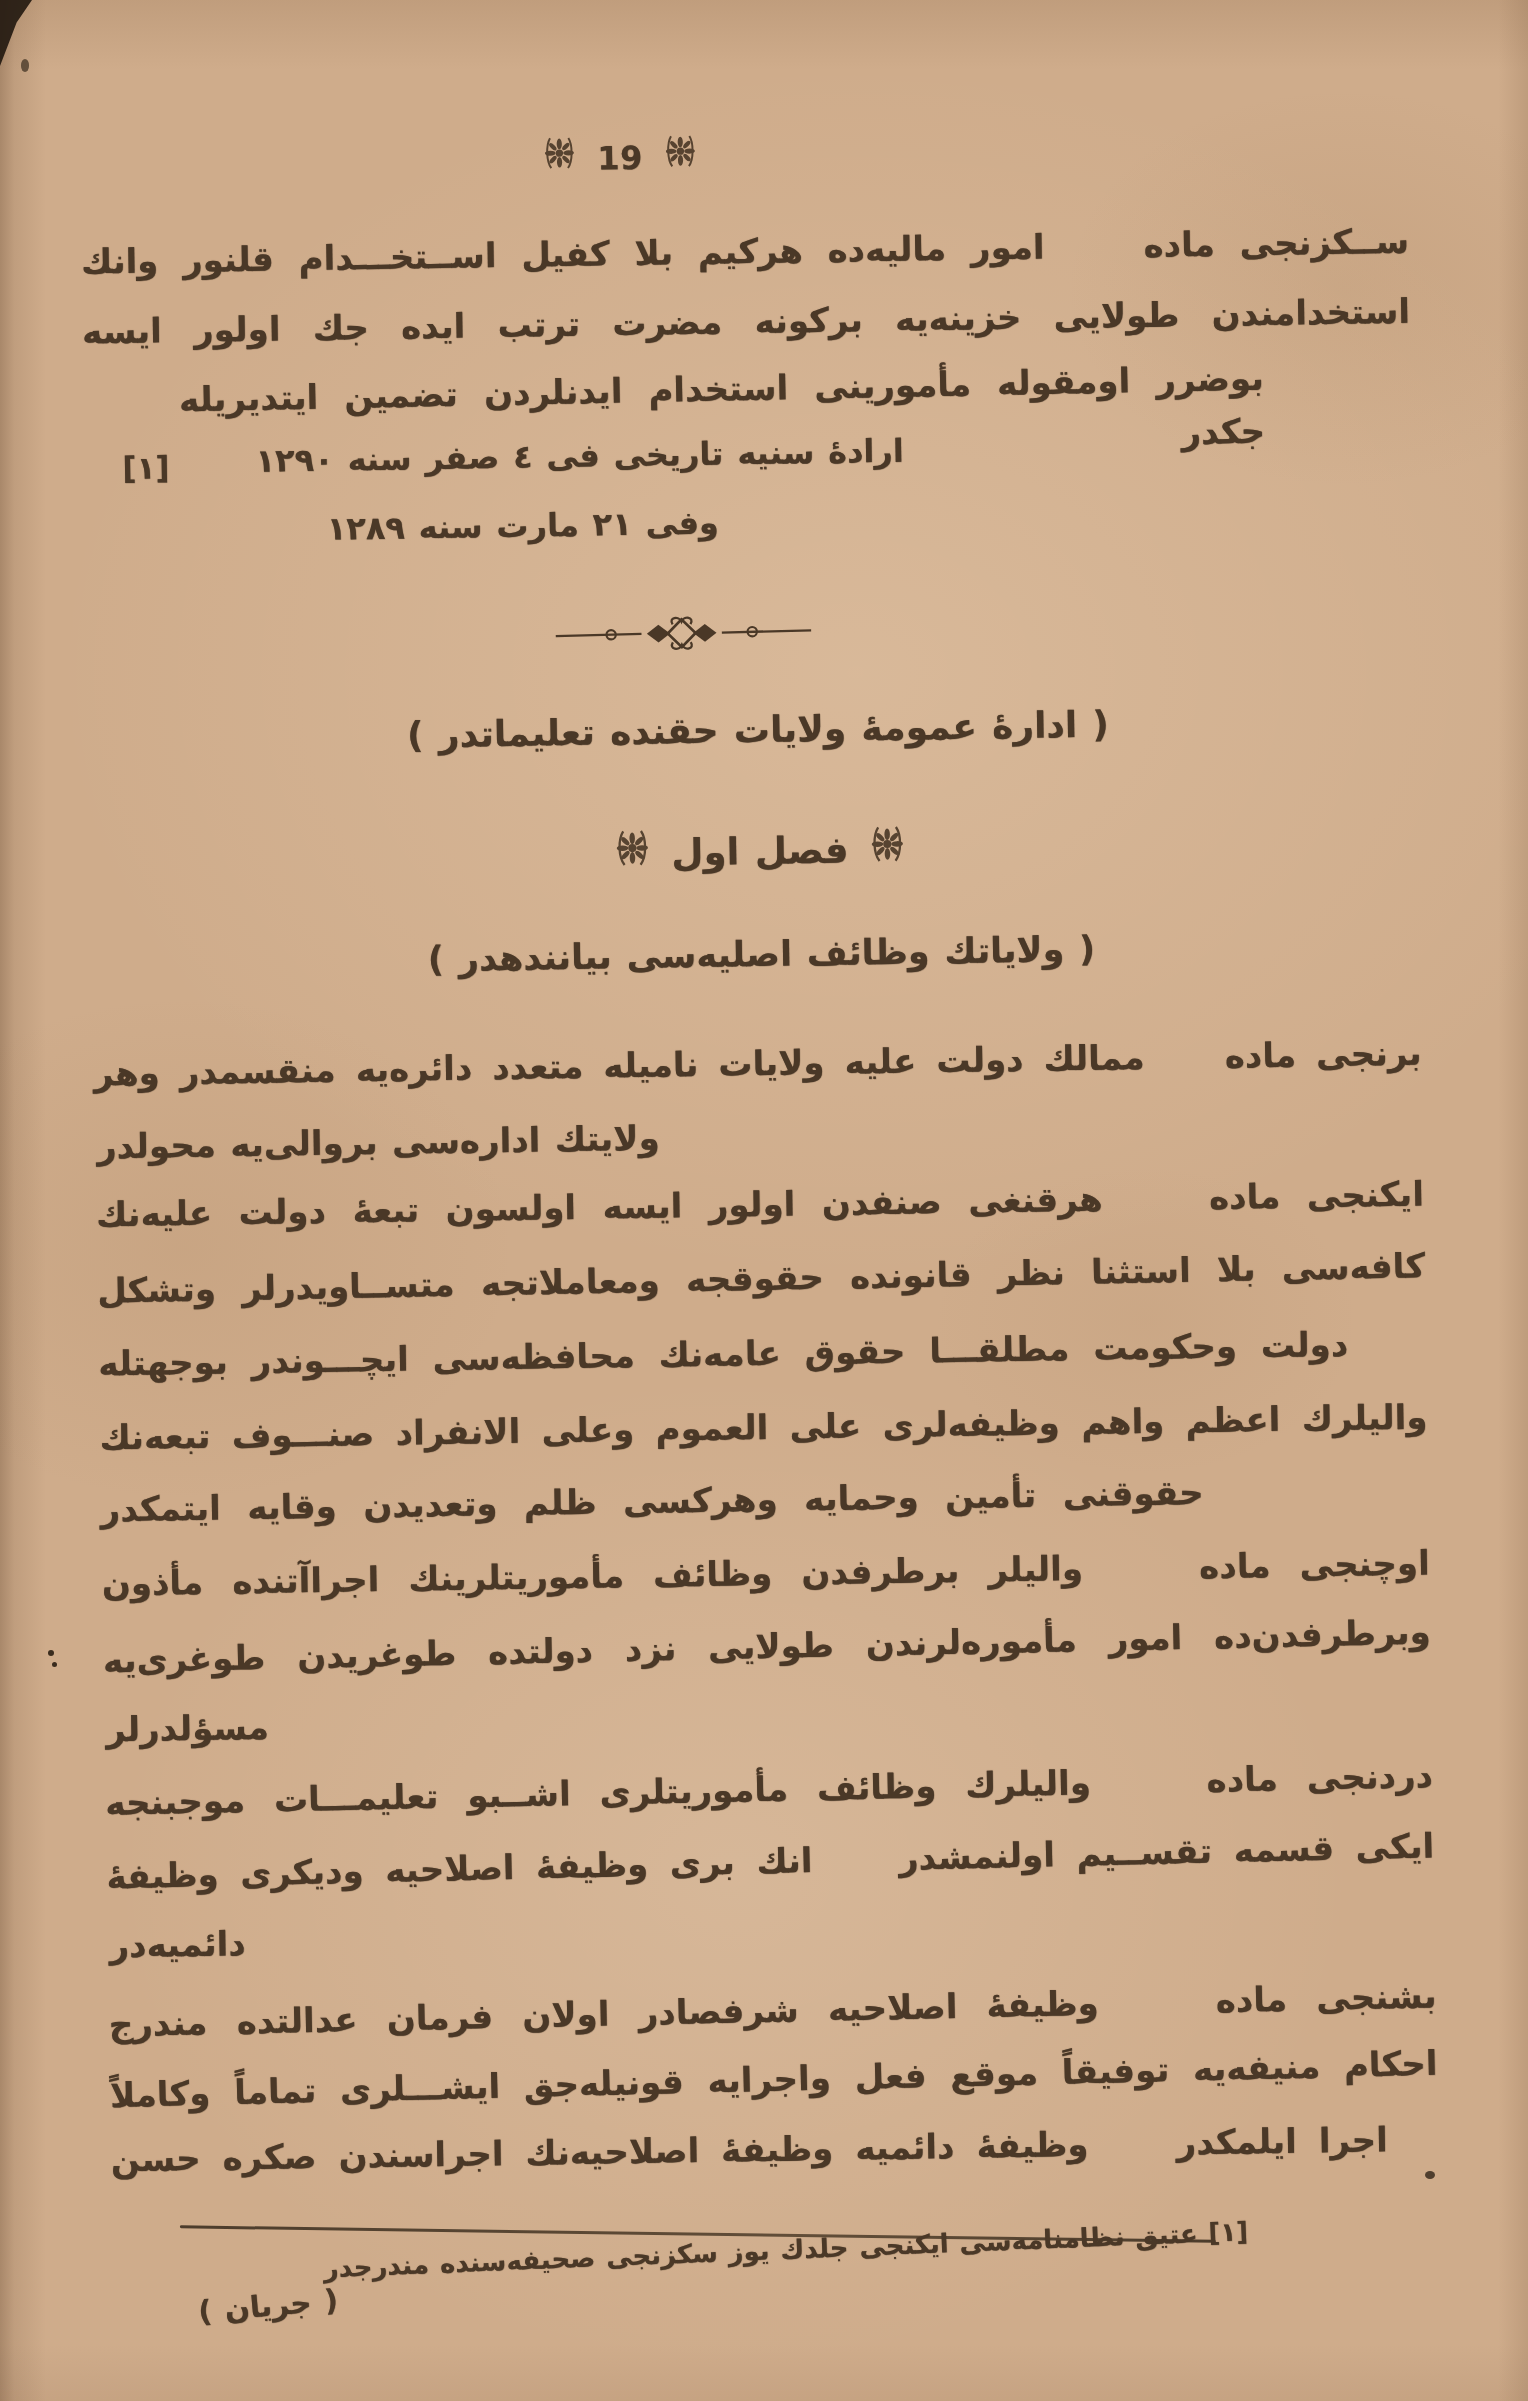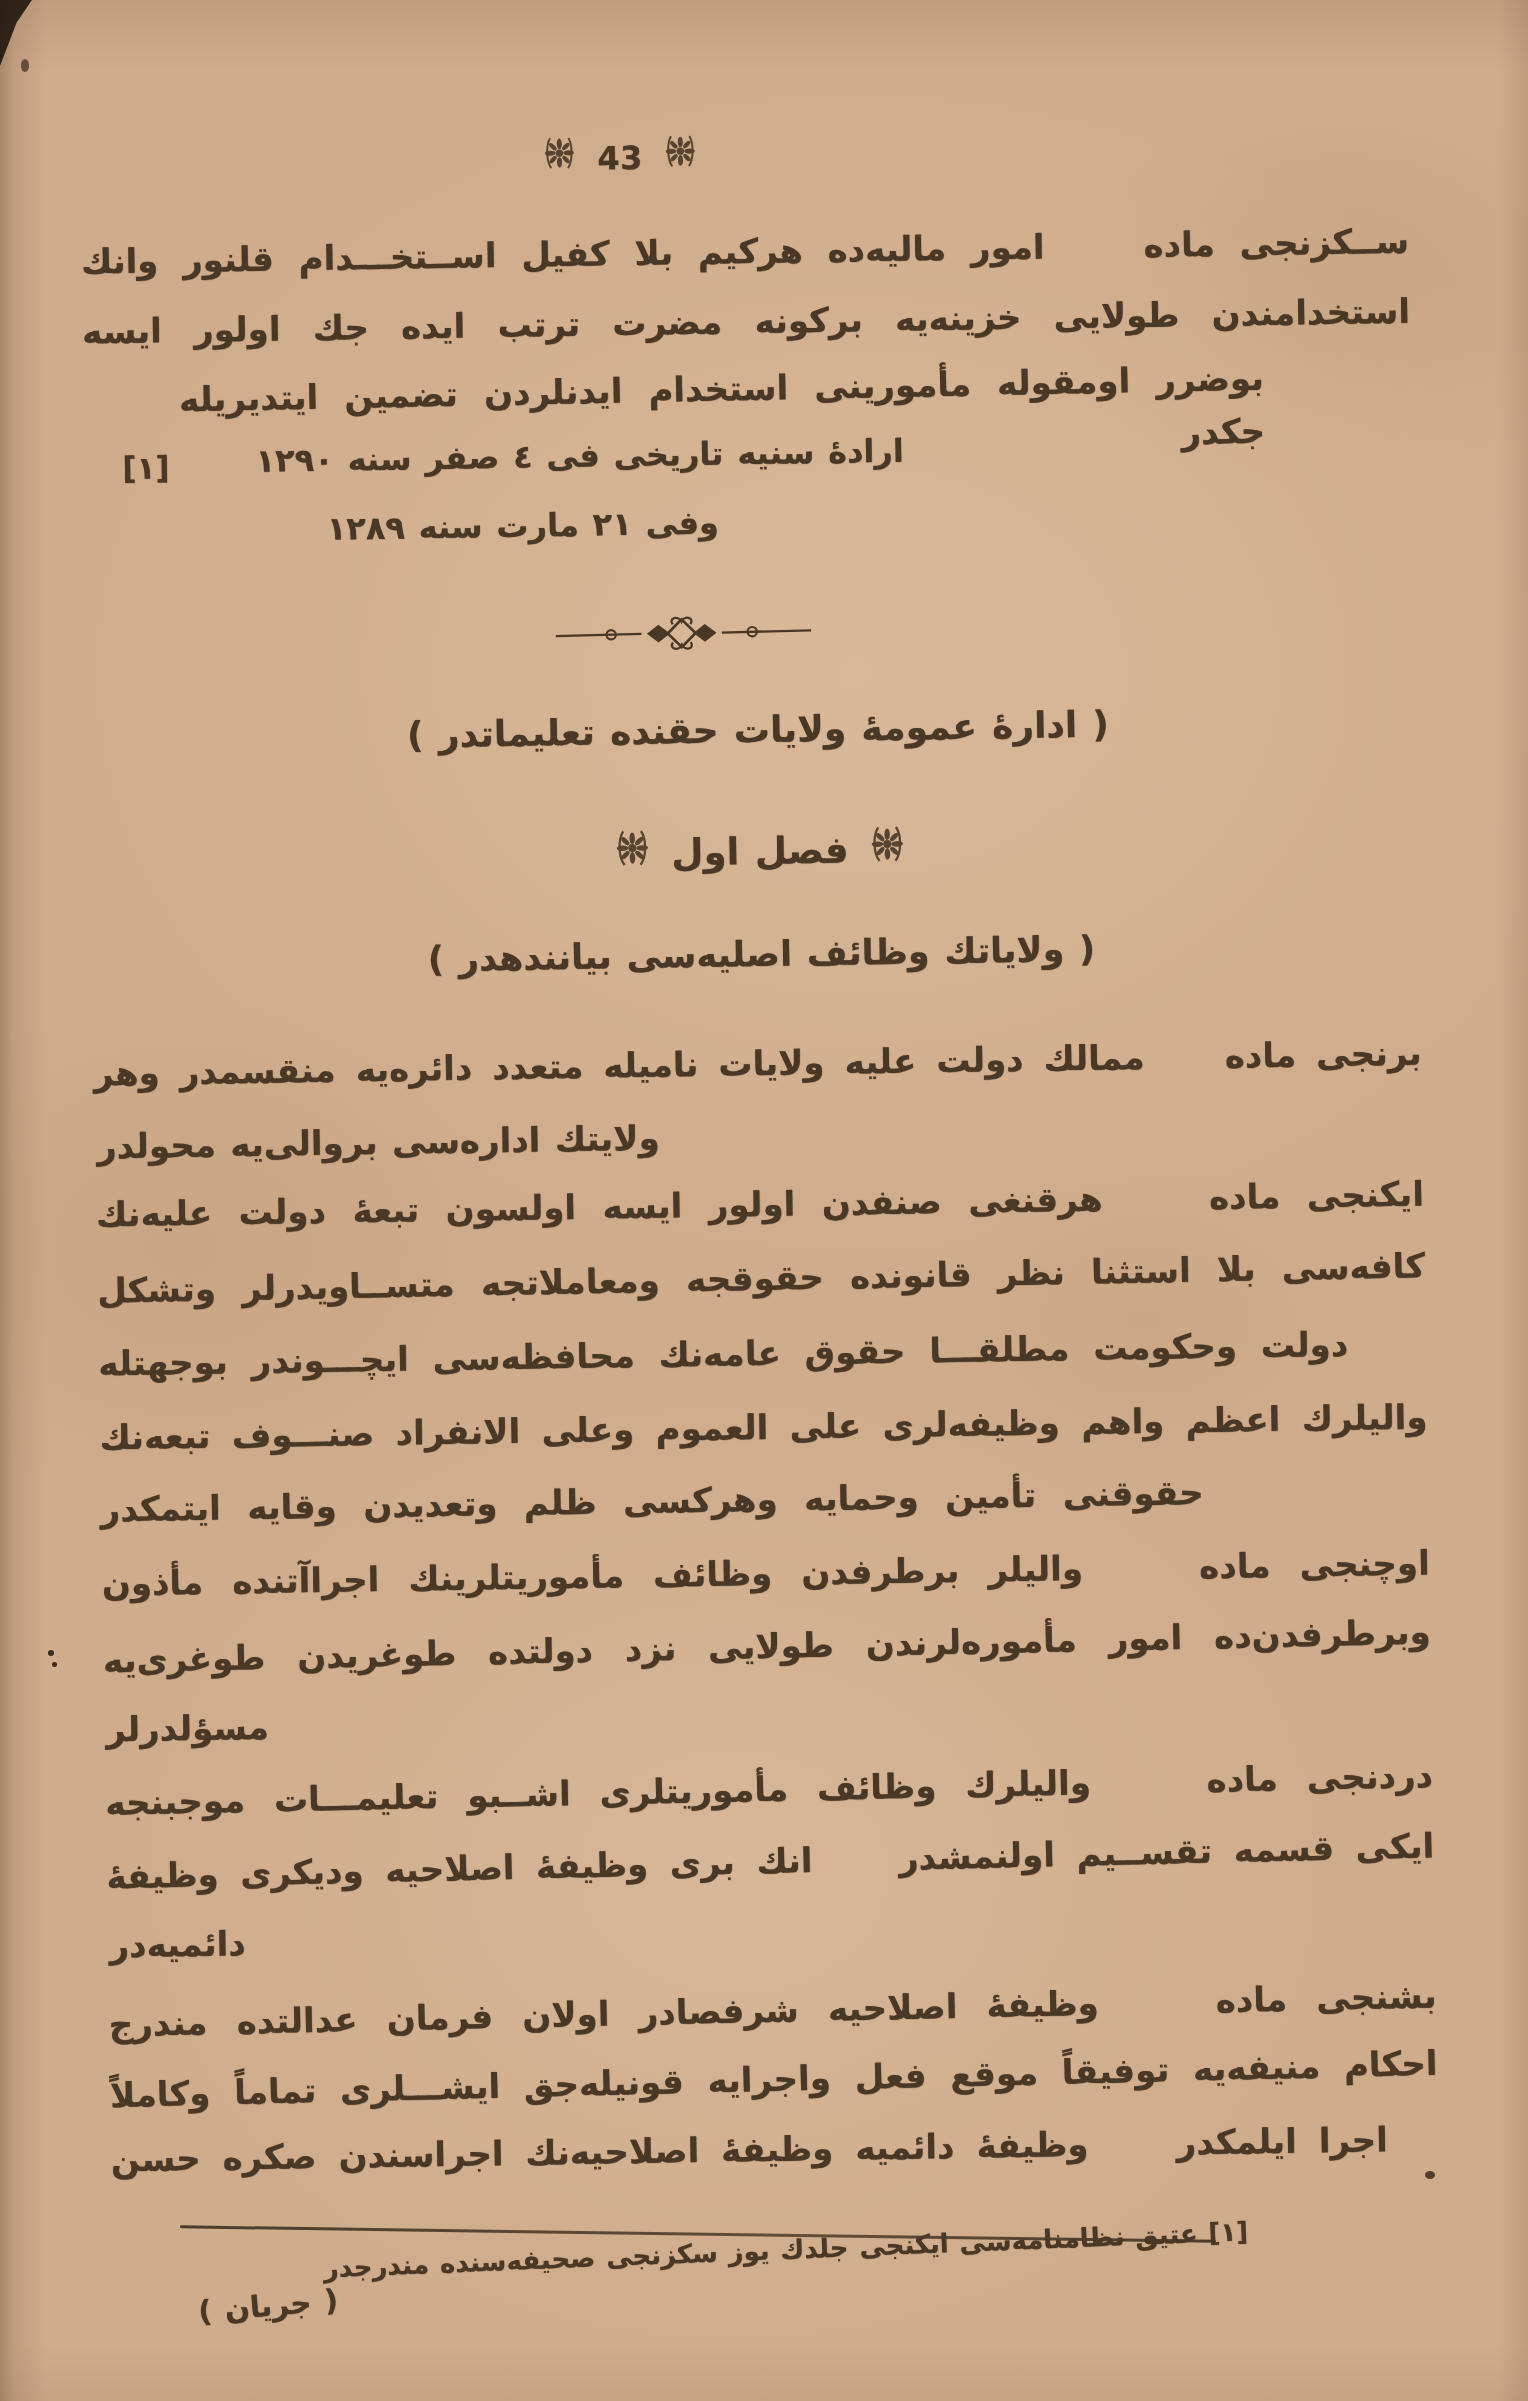--- a/index.html
+++ b/index.html
@@ -71,21 +71,21 @@
                 <ellipse cx="18" cy="9" rx="2.6" ry="5.6"></ellipse>
                 <ellipse cx="18" cy="31" rx="2.6" ry="5.6"></ellipse>
                 <ellipse cx="7" cy="20" rx="5.6" ry="2.6"></ellipse>
                 <ellipse cx="29" cy="20" rx="5.6" ry="2.6"></ellipse>
               </g>
           </g>
           <path class="inkline" stroke-width="2.4" d="M7,2 C2,10 2,30 8,38"></path>
           <path class="inkline" stroke-width="2.4" d="M29,2 C34,10 34,30 28,38"></path>
         </svg>
       </span>
-      <span>43</span>
+      <span>19</span>
       <span class="orn">
         <svg width="30" height="34" viewBox="0 0 36 40">
           <g class="ink">
             <circle cx="18" cy="20" r="4.4"></circle>
             <ellipse cx="18" cy="9" rx="3.1" ry="6.4"></ellipse>
               <ellipse cx="18" cy="31" rx="3.1" ry="6.4"></ellipse>
             <ellipse cx="7" cy="20" rx="6.4" ry="3.1"></ellipse>
               <ellipse cx="29" cy="20" rx="6.4" ry="3.1"></ellipse>
             <g transform="rotate(45 18 20)">
                 <ellipse cx="18" cy="9" rx="2.6" ry="5.6"></ellipse>

